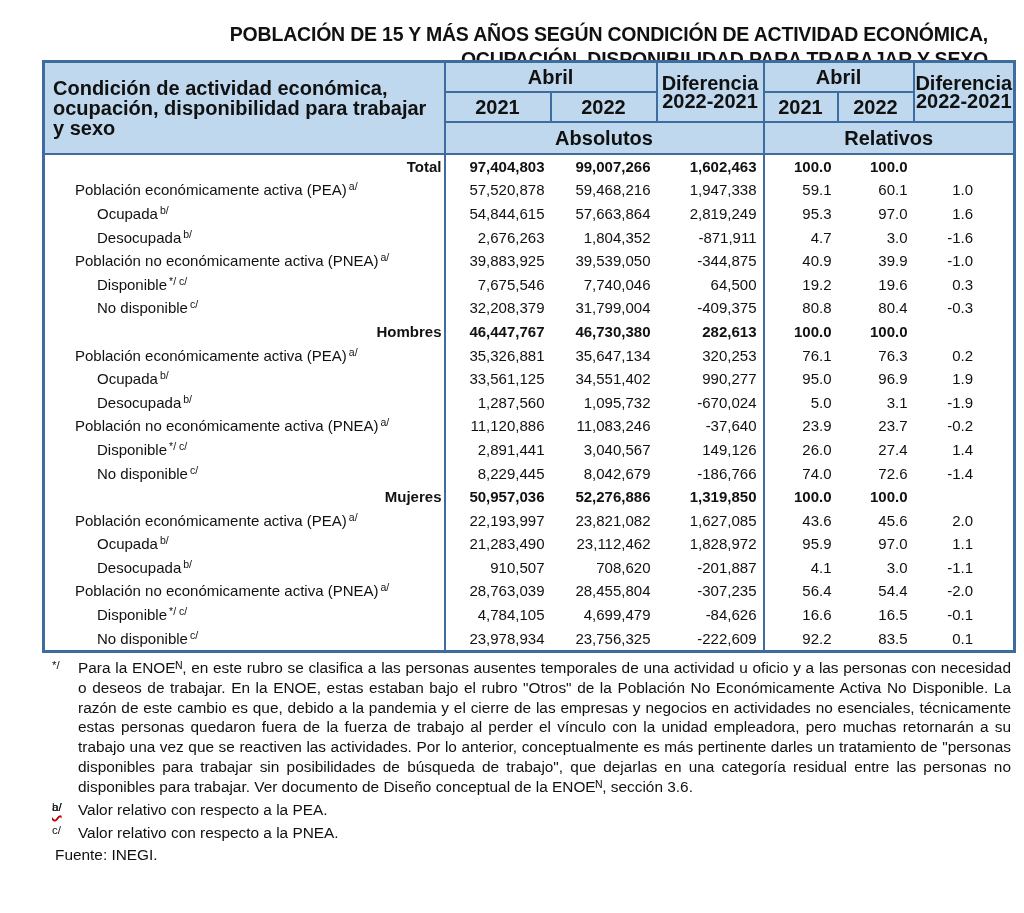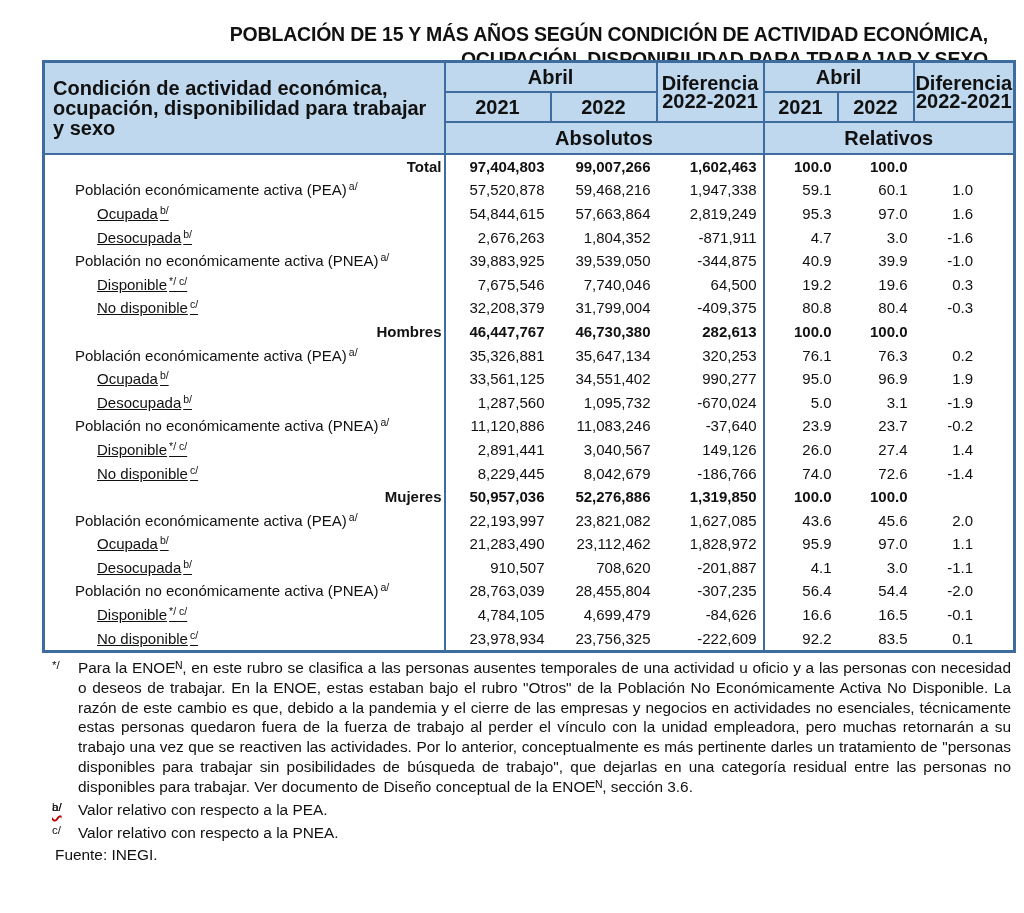--- a/index.html
+++ b/index.html
@@ -37,21 +37,21 @@
   tbody td{
     font-size:15px;height:23.6px;padding:0;
     vertical-align:middle;white-space:nowrap;overflow:hidden;
   }
   tbody td.bl{border-left:2px solid var(--border);}
   td.n{text-align:right;padding-right:6px;}
   td.rp{padding-right:40px;}
   td.lbl{text-align:left;}
   .ind0{padding-left:8px;}
   .ind1{padding-left:30px;}
-  .ind2{padding-left:52px;text-decoration:underline;}
+  .ind2{padding-left:52px;}
   tr.tot td{font-weight:bold;text-align:right;}
   sup.mk{
     font-size:10.5px;position:relative;top:-5px;margin-left:2px;
     vertical-align:baseline;
   }
   .footnotes{
     position:absolute;left:42px;top:658px;width:969px;
     font-size:15.4px;line-height:19.8px;
   }
   .fn{position:relative;padding-left:36px;}

